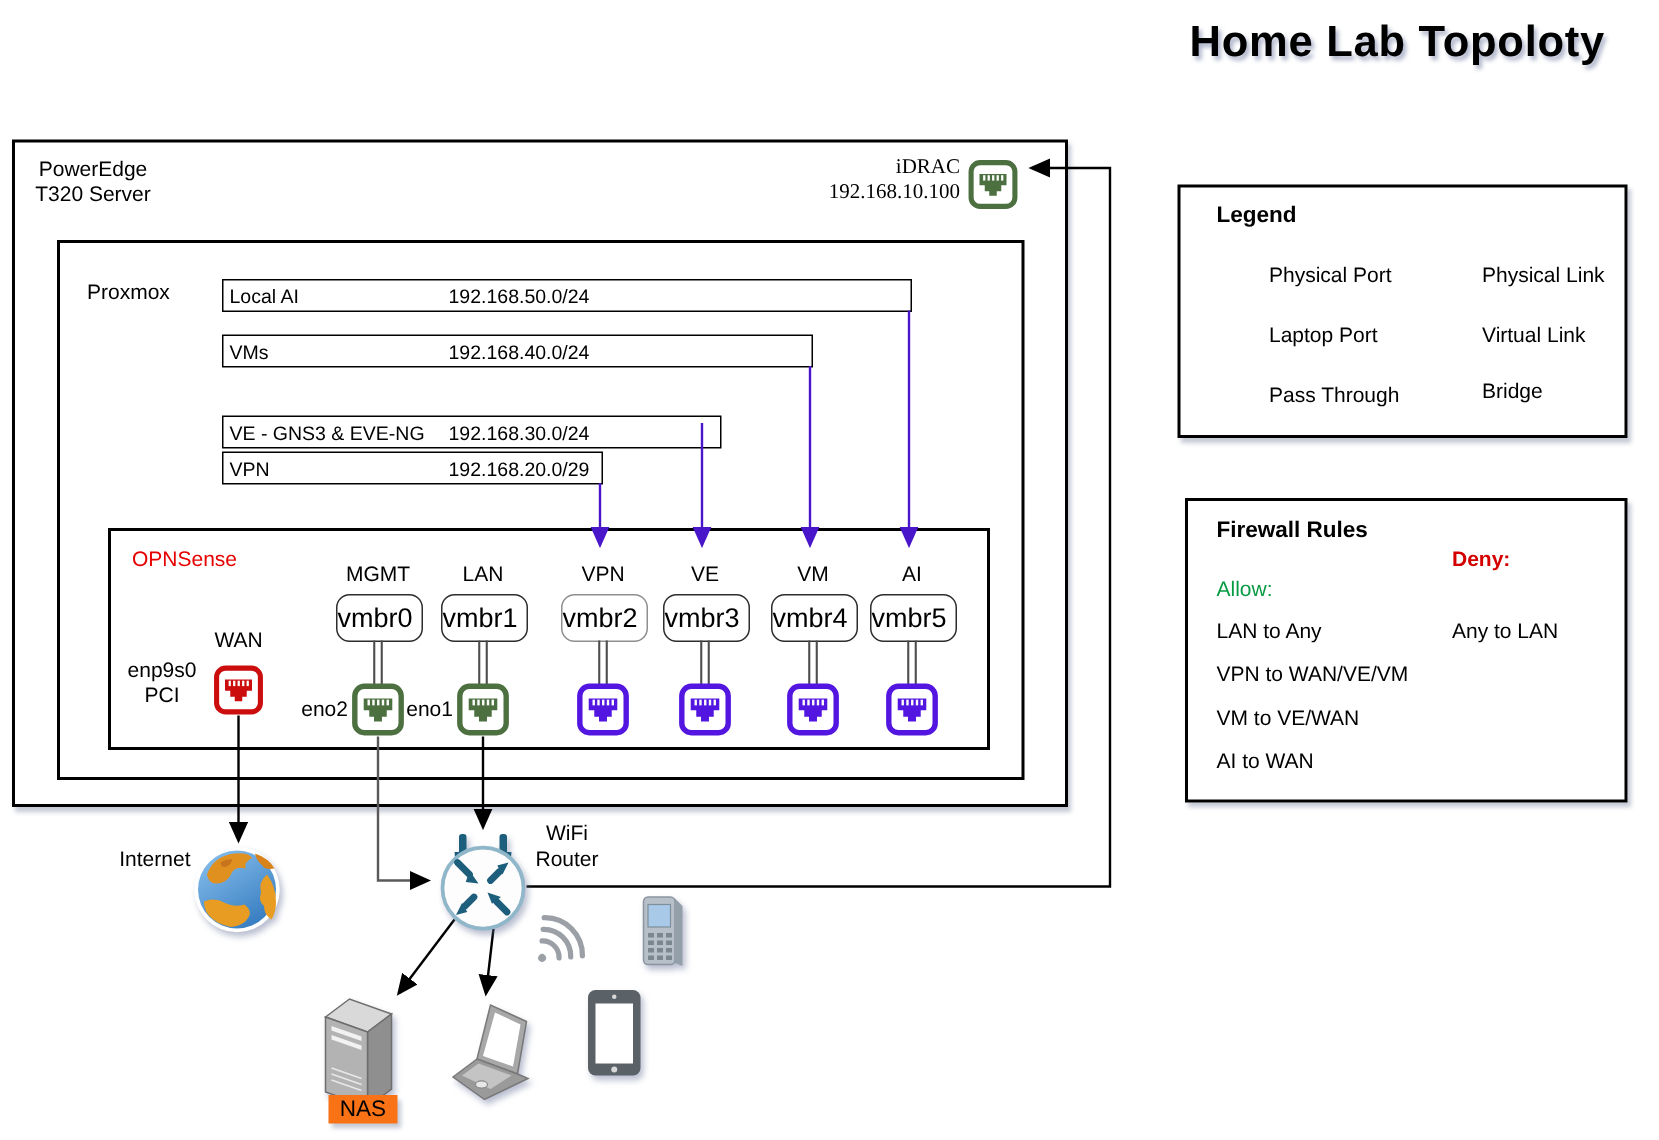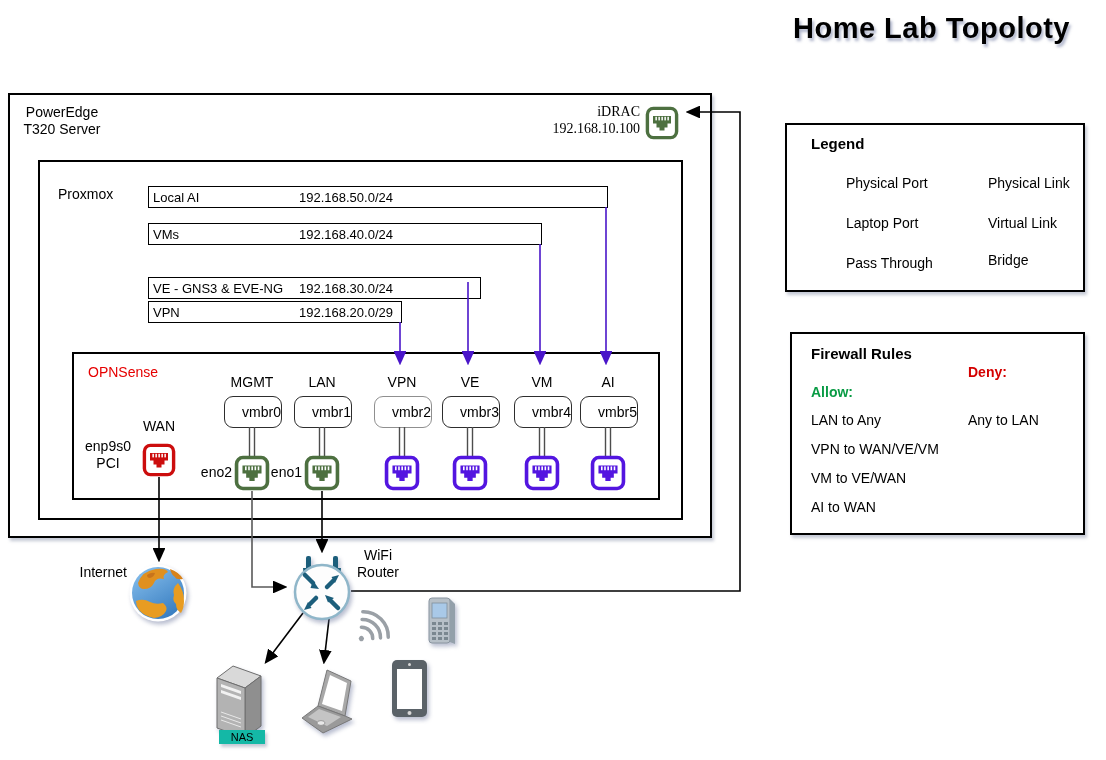--- a/index.html
+++ b/index.html
@@ -12,35 +12,35 @@
   .rowbox .nm{position:absolute;left:4px;top:3px;}
   .rowbox .ip{position:absolute;left:150px;top:3px;}
   .lbl{position:absolute;font-size:14px;line-height:17px;white-space:pre;}
   .ctr{text-align:center;}
   .rgt{text-align:right;}
   .bold{font-weight:bold;}
   #title{position:absolute;left:0;top:12px;width:1070px;text-align:right;
          font-size:29px;font-weight:bold;letter-spacing:.5px;
          text-shadow:2px 3px 3px rgba(110,120,160,.55);}
   .vmbr{position:absolute;width:56px;height:30px;border:1.5px solid #2d2d2d;border-radius:9px;
-        background:#fff;text-align:right;line-height:30px;font-size:14px;}
+        background:#fff;text-align:left;line-height:30px;font-size:18px;}
   .vmbr.gray{border-color:#8f8f8f;}
   svg.port{position:absolute;width:36px;height:36px;}
   svg.port .pframe{fill:#fff;stroke:currentColor;stroke-width:3.4;}
   svg.port .pjack{fill:currentColor;}
   svg.port .pteeth rect{fill:#fff;}
   .p-green{color:var(--physical_port);}
   .p-purple{color:var(--virtual_port);}
   .p-red{color:var(--passthrough_port);}
   #connector-layer,#icon-layer{position:absolute;left:0;top:0;pointer-events:none;}
   .opn-title{color:var(--opnsense_red);}
-  .allow{color:var(--allow_green);font-weight:bold;}
+  .allow{color:var(--allow_green);font-weight:normal;}
   .deny{color:var(--deny_red);font-weight:bold;}
   .fw-item{position:absolute;font-size:14px;}
-  .tag{position:absolute;background:#14b8a6;padding:1px 4px;font-size:11px;text-align:center;
+  .tag{position:absolute;background:#f97316;padding:1px 4px;font-size:15px;text-align:center;
        box-shadow:2px 3px 3px rgba(110,120,150,.40);}
 </style>
 </head>
 <body>
 
 <div id="stage">
 
   <div id="title">Home Lab Topoloty</div>
 
   <div class="box" style="left:8px;top:93px;width:700px;height:441px;"></div>

